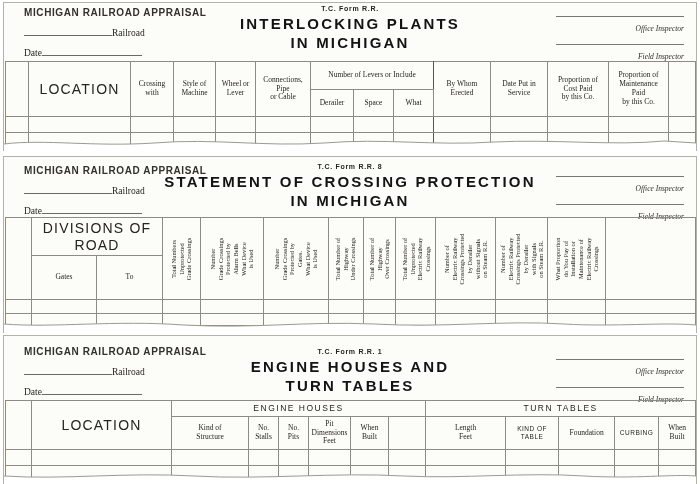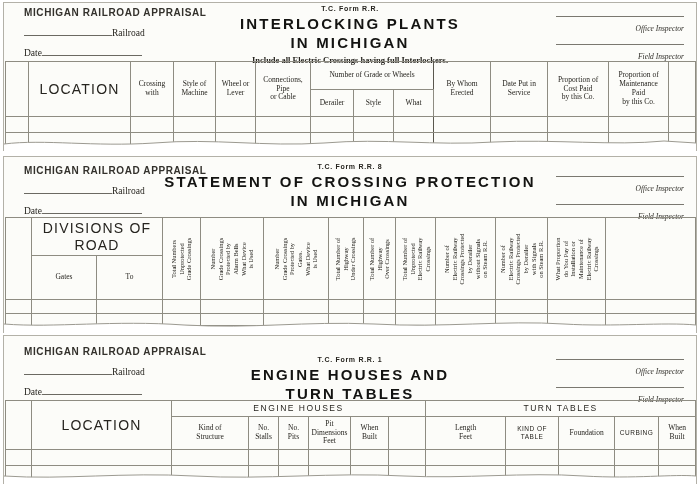--- a/index.html
+++ b/index.html
@@ -43,21 +43,20 @@
 <div class="strip" style="top:2px;height:148px;">
   <div class="corner">
     <div class="org">MICHIGAN RAILROAD APPRAISAL</div>
     <div class="fillrow"><span class="blank" style="width:88px;"></span><span>Railroad</span></div>
     <div class="fillrow"><span>Date</span><span class="blank" style="width:100px;"></span></div>
   </div>
   <div class="center">
     <div class="formno">T.C. Form R.R.</div>
     <div class="title">INTERLOCKING PLANTS
 IN MICHIGAN</div>
-    <div class="subtitle">Include all Electric Crossings having full Interlockers.</div>
   </div>
   <div class="insp" style="top:12px;">
     <div class="line"></div>
     <div class="lbl">Office Inspector</div>
     <div class="line"></div>
     <div class="lbl">Field Inspector</div>
   </div>
 
   <table style="top:58px;width:690px;">
     <colgroup>
@@ -82,37 +81,37 @@
       <td rowspan="2" class="sans">LOCATION</td>
       <td rowspan="2">Crossing
 with</td>
       <td rowspan="2">Style of
 Machine</td>
       <td rowspan="2">Wheel or
 Lever</td>
       <td rowspan="2">Connections,
 Pipe
 or Cable</td>
-      <td colspan="3" class="thick" style="border-right:1.5px solid #5a574e;">Number of Grade or Wheels</td>
+      <td colspan="3" class="thick" style="border-right:1.5px solid #5a574e;">Number of Levers or Include</td>
       <td rowspan="2">By Whom
 Erected</td>
       <td rowspan="2">Date Put in
 Service</td>
       <td rowspan="2">Proportion of
 Cost Paid
 by this Co.</td>
       <td rowspan="2">Proportion of
 Maintenance
 Paid
 by this Co.</td>
       <td rowspan="2"></td>
     </tr>
     <tr style="height:27px;">
       <td class="thick">Derailer</td>
-      <td>Style</td>
+      <td>Space</td>
       <td style="border-right:1.5px solid #5a574e;">What</td>
     </tr>
     <tr style="height:16px;">
       <td></td>
           <td></td>
           <td></td>
           <td></td>
           <td></td>
           <td></td>
           <td class="thick"></td>
@@ -272,21 +271,21 @@
     <path d="M0,9 C50,13 110,5 180,10 C250,14 300,6 370,9 C440,13 500,5 560,9 C610,12 660,7 692,10" fill="none" stroke="#9c9a91" stroke-width="1"></path>
   </svg>
 </div>
 
 <div class="strip" style="top:335px;height:148px;">
   <div class="corner" style="top:10px;">
     <div class="org">MICHIGAN RAILROAD APPRAISAL</div>
     <div class="fillrow"><span class="blank" style="width:88px;"></span><span>Railroad</span></div>
     <div class="fillrow"><span>Date</span><span class="blank" style="width:100px;"></span></div>
   </div>
-  <div class="center" style="top:20px;">
+  <div class="center" style="top:12px;">
     <div class="formno">T.C. Form R.R. 1</div>
     <div class="title">ENGINE HOUSES AND
 TURN TABLES</div>
   </div>
   <div class="insp" style="top:22px;">
     <div class="line"></div>
     <div class="lbl">Office Inspector</div>
     <div class="line"></div>
     <div class="lbl">Field Inspector</div>
   </div>

